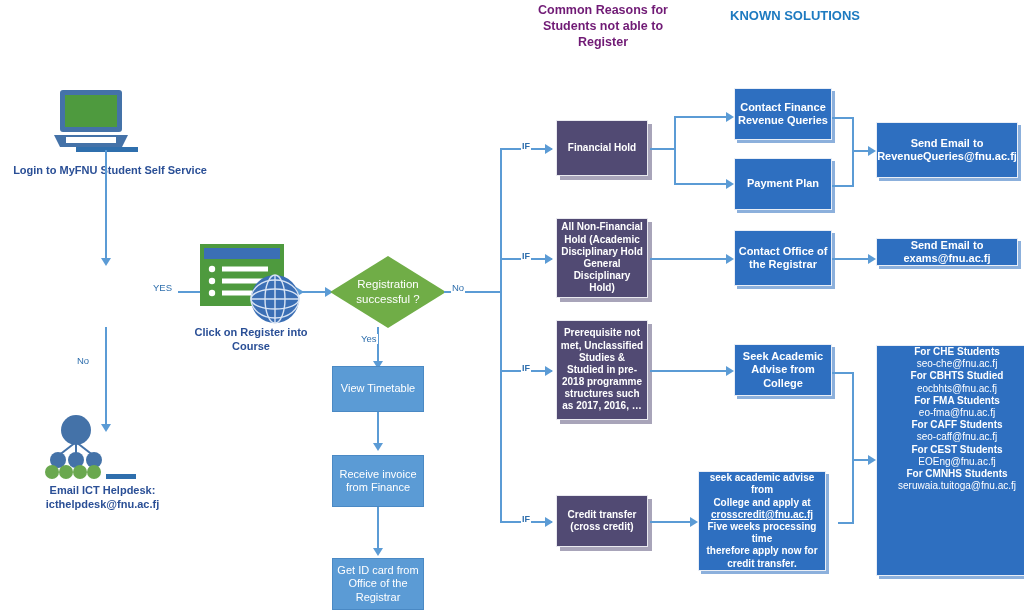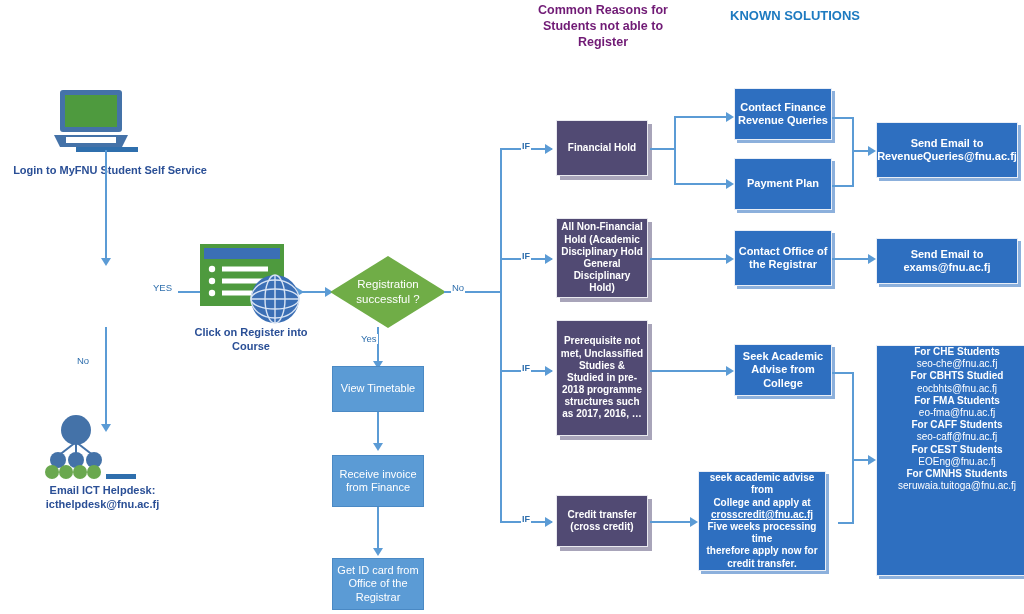--- a/index.html
+++ b/index.html
@@ -169,21 +169,21 @@
   <div class="ln lnh" style="left:500px;top:370px;width:52px;"></div>
   <div class="arrow ar-r" style="left:545px;top:366px;"></div>
   <div class="edge-label if" style="left:521px;top:364px;">IF</div>
 
   <div class="ln lnh" style="left:500px;top:521px;width:52px;"></div>
   <div class="arrow ar-r" style="left:545px;top:517px;"></div>
   <div class="edge-label if" style="left:521px;top:515px;">IF</div>
 
   <div class="box box-purple" style="left:556px;top:120px;width:92px;height:56px;">Financial Hold</div>
   <div class="box box-purple" style="left:556px;top:218px;width:92px;height:80px;padding:2px 3px;">All Non-Financial Hold (Academic Disciplinary Hold General Disciplinary Hold)</div>
-  <div class="box box-purple" style="left:556px;top:320px;width:92px;height:116px;padding:2px 3px;">Prerequisite not met, Unclassified Studies &amp; Studied in pre-2018 programme structures such as 2017, 2016, …</div>
+  <div class="box box-purple" style="left:556px;top:320px;width:92px;height:100px;padding:2px 3px;">Prerequisite not met, Unclassified Studies &amp; Studied in pre-2018 programme structures such as 2017, 2016, …</div>
   <div class="box box-purple" style="left:556px;top:495px;width:92px;height:52px;">Credit transfer (cross credit)</div>
 
   <div class="ln lnh" style="left:650px;top:148px;width:26px;"></div>
   <div class="ln lnv" style="left:674px;top:116px;height:68px;"></div>
   <div class="ln lnh" style="left:674px;top:116px;width:58px;"></div>
   <div class="arrow ar-r" style="left:726px;top:112px;"></div>
   <div class="ln lnh" style="left:674px;top:183px;width:58px;"></div>
   <div class="arrow ar-r" style="left:726px;top:179px;"></div>
 
   <div class="box box-dblue" style="left:734px;top:88px;width:98px;height:52px;">Contact Finance Revenue Queries</div>
@@ -195,21 +195,21 @@
   <div class="ln lnh" style="left:852px;top:150px;width:22px;"></div>
   <div class="arrow ar-r" style="left:868px;top:146px;"></div>
 
   <div class="box box-dblue" style="left:876px;top:122px;width:142px;height:56px;">Send Email to RevenueQueries@fnu.ac.fj</div>
 
   <div class="ln lnh" style="left:650px;top:258px;width:80px;"></div>
   <div class="arrow ar-r" style="left:726px;top:254px;"></div>
   <div class="box box-dblue" style="left:734px;top:230px;width:98px;height:56px;">Contact Office of the Registrar</div>
   <div class="ln lnh" style="left:832px;top:258px;width:42px;"></div>
   <div class="arrow ar-r" style="left:868px;top:254px;"></div>
-  <div class="box box-dblue" style="left:876px;top:238px;width:142px;height:46px;">Send Email to exams@fnu.ac.fj</div>
+  <div class="box box-dblue" style="left:876px;top:238px;width:142px;height:28px;">Send Email to exams@fnu.ac.fj</div>
 
   <div class="ln lnh" style="left:650px;top:370px;width:80px;"></div>
   <div class="arrow ar-r" style="left:726px;top:366px;"></div>
   <div class="box box-dblue" style="left:734px;top:344px;width:98px;height:52px;">Seek Academic Advise from College</div>
 
   <div class="ln lnh" style="left:650px;top:521px;width:44px;"></div>
   <div class="arrow ar-r" style="left:690px;top:517px;"></div>
   <div class="box box-dblue" style="left:698px;top:471px;width:128px;height:100px;flex-direction:column;font-weight:bold;font-size:10px;">
     <div>seek academic advise from</div>
     <div>College and apply at</div>

